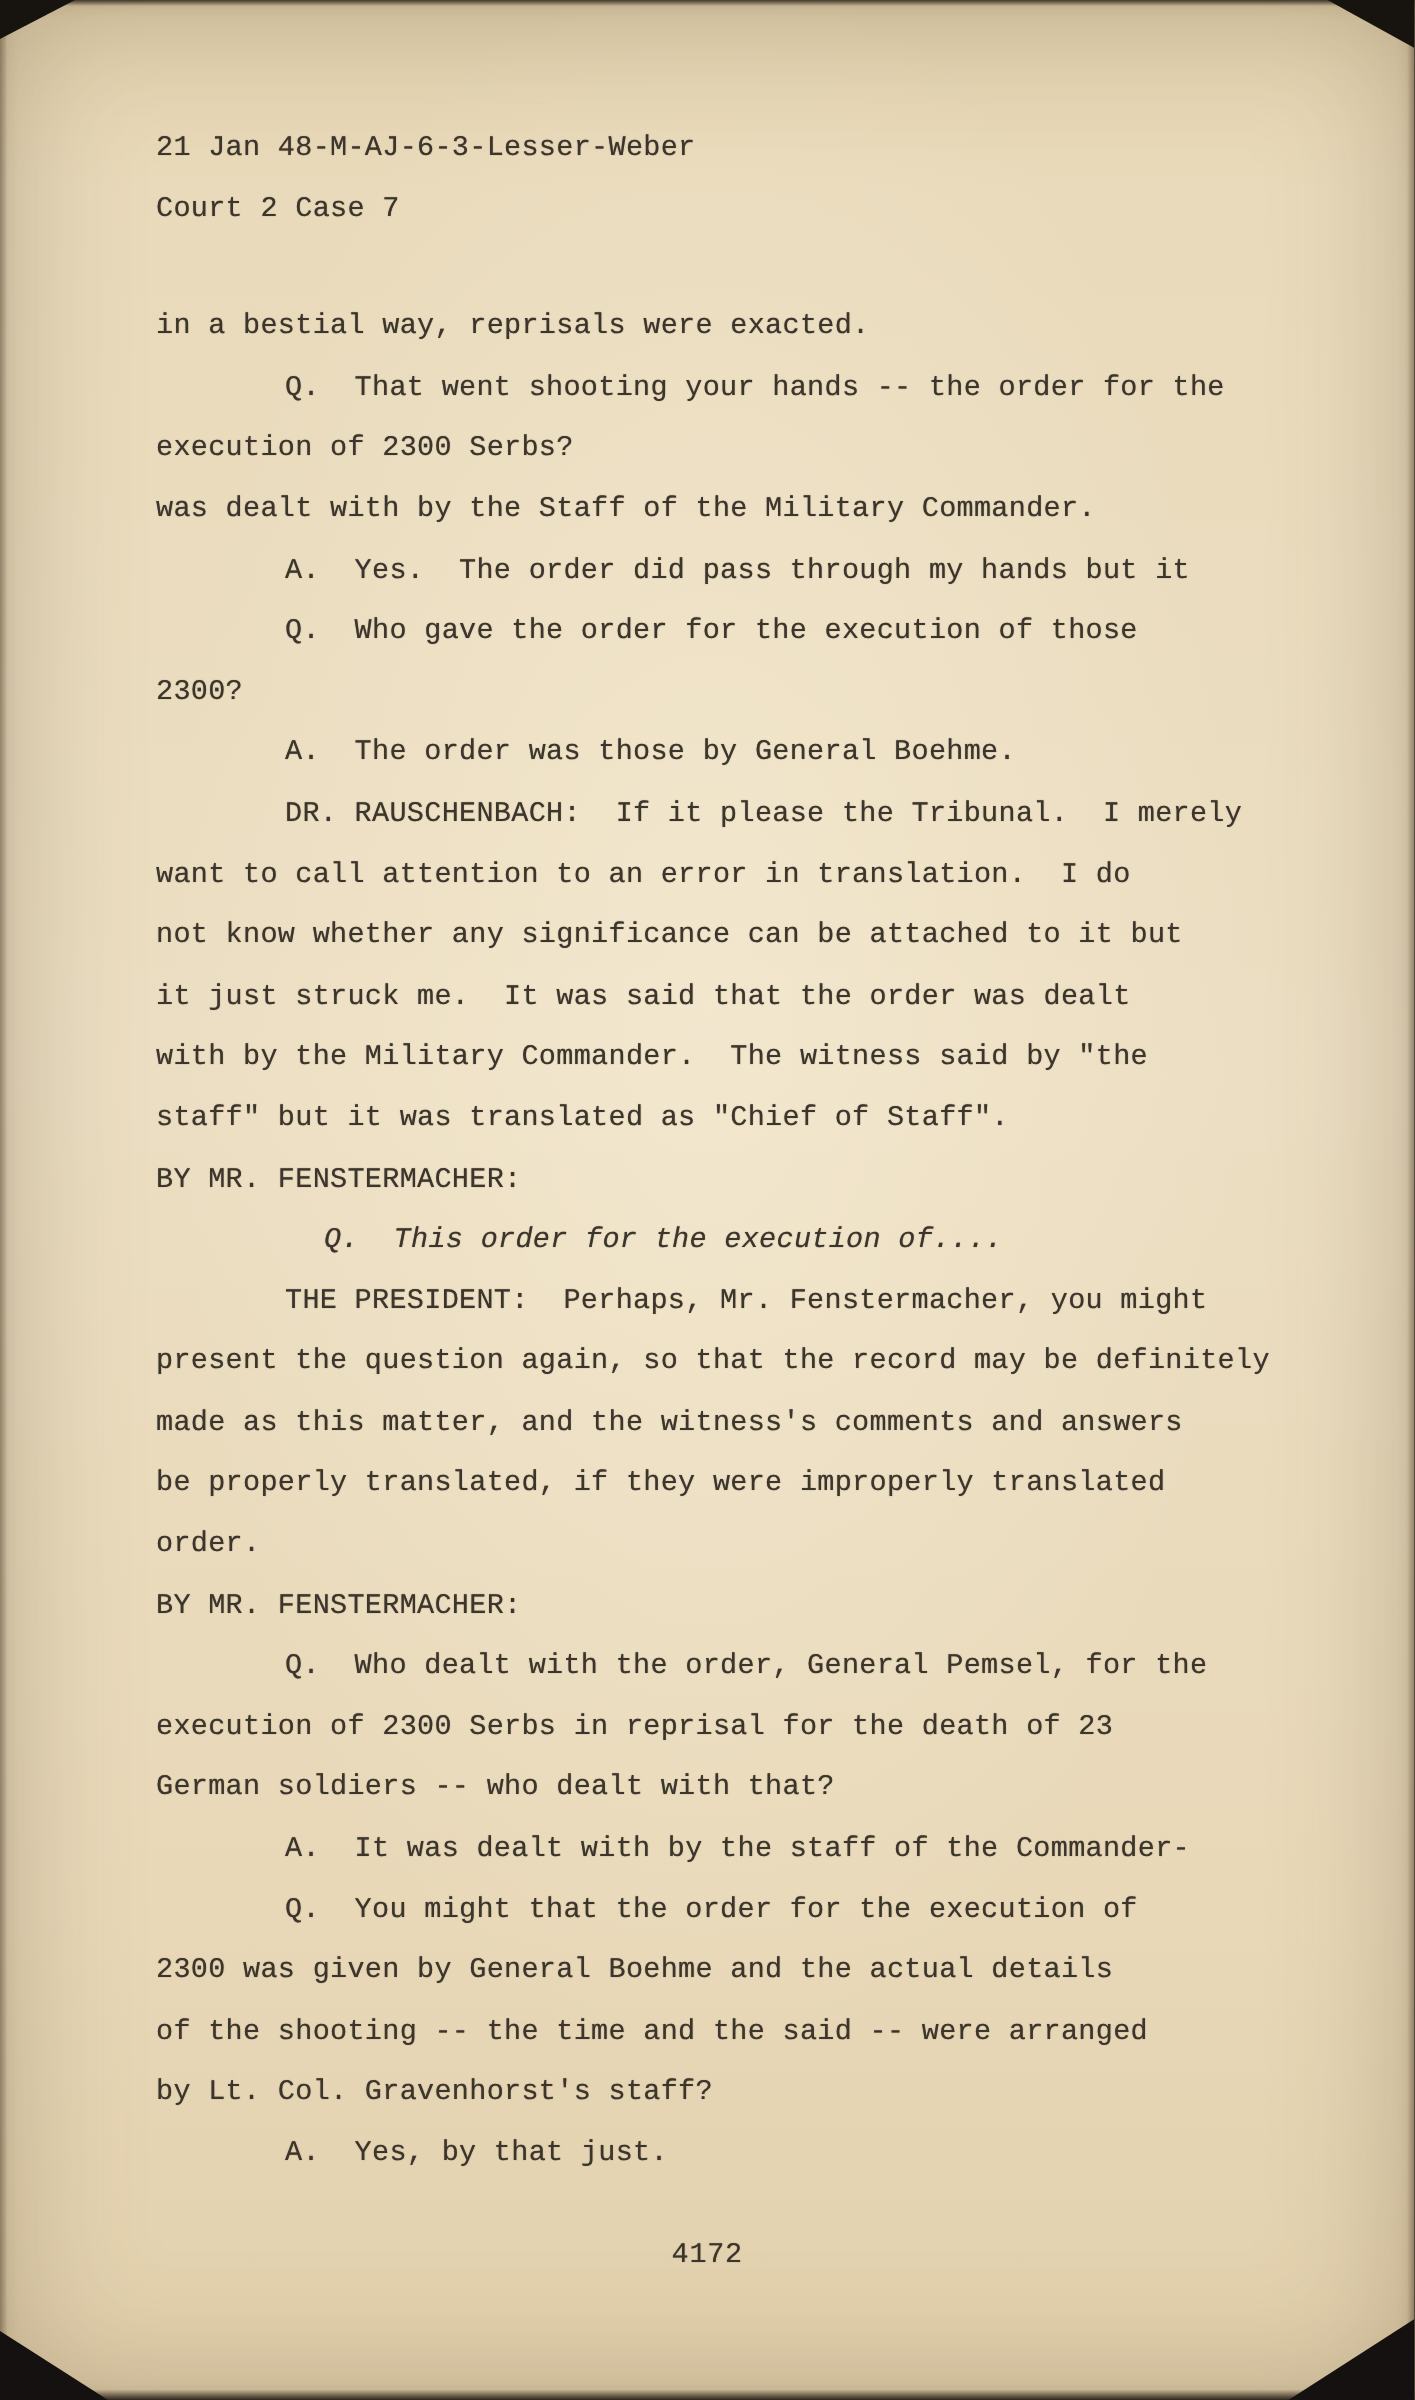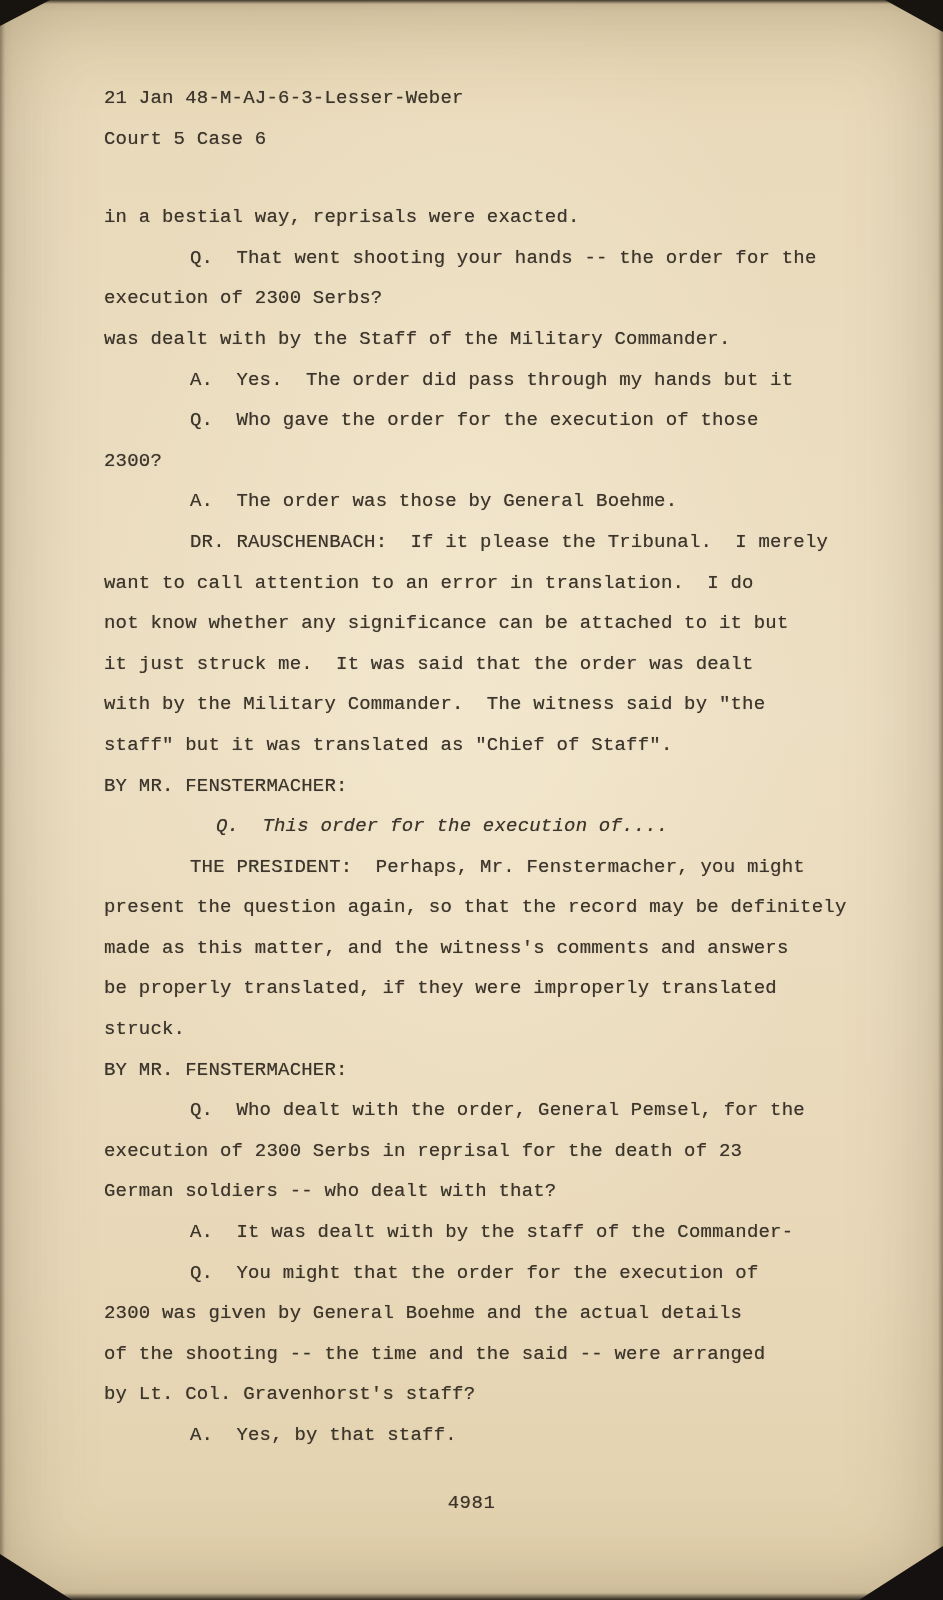--- a/index.html
+++ b/index.html
@@ -83,21 +83,21 @@
   <div class="edge-left"></div>
   <div class="edge-right"></div>
   <div class="corner tl"></div>
   <div class="corner tr"></div>
   <div class="corner bl"></div>
   <div class="corner br"></div>
 
   <div class="content">
     <div class="header-block">
       <div class="line">21 Jan 48-M-AJ-6-3-Lesser-Weber</div>
-      <div class="line">Court 5 Case 6</div>
+      <div class="line">Court 2 Case 7</div>
     </div>
     <div>
         <div class="line">in a bestial way, reprisals were exacted.</div>
         <div class="line i1">Q.  That went shooting your hands -- the order for the</div>
         <div class="line">execution of 2300 Serbs?</div>
         <div class="line">was dealt with by the Staff of the Military Commander.</div>
         <div class="line i1">A.  Yes.  The order did pass through my hands but it</div>
         <div class="line i1">Q.  Who gave the order for the execution of those</div>
         <div class="line">2300?</div>
         <div class="line i1">A.  The order was those by General Boehme.</div>
@@ -106,28 +106,28 @@
         <div class="line">not know whether any significance can be attached to it but</div>
         <div class="line">it just struck me.  It was said that the order was dealt</div>
         <div class="line">with by the Military Commander.  The witness said by "the</div>
         <div class="line">staff" but it was translated as "Chief of Staff".</div>
         <div class="line">BY MR. FENSTERMACHER:</div>
         <div class="line i2">Q.  This order for the execution of....</div>
         <div class="line i1">THE PRESIDENT:  Perhaps, Mr. Fenstermacher, you might</div>
         <div class="line">present the question again, so that the record may be definitely</div>
         <div class="line">made as this matter, and the witness's comments and answers</div>
         <div class="line">be properly translated, if they were improperly translated</div>
-        <div class="line">struck.</div>
+        <div class="line">order.</div>
         <div class="line">BY MR. FENSTERMACHER:</div>
         <div class="line i1">Q.  Who dealt with the order, General Pemsel, for the</div>
         <div class="line">execution of 2300 Serbs in reprisal for the death of 23</div>
         <div class="line">German soldiers -- who dealt with that?</div>
         <div class="line i1">A.  It was dealt with by the staff of the Commander-</div>
         <div class="line i1">Q.  You might that the order for the execution of</div>
         <div class="line">2300 was given by General Boehme and the actual details</div>
         <div class="line">of the shooting -- the time and the said -- were arranged</div>
         <div class="line">by Lt. Col. Gravenhorst's staff?</div>
-        <div class="line i1">A.  Yes, by that staff.</div>
+        <div class="line i1">A.  Yes, by that just.</div>
       </div>
   </div>
 
-  <div class="page-number">4981</div>
+  <div class="page-number">4172</div>
 </div>
 
 </body></html>

